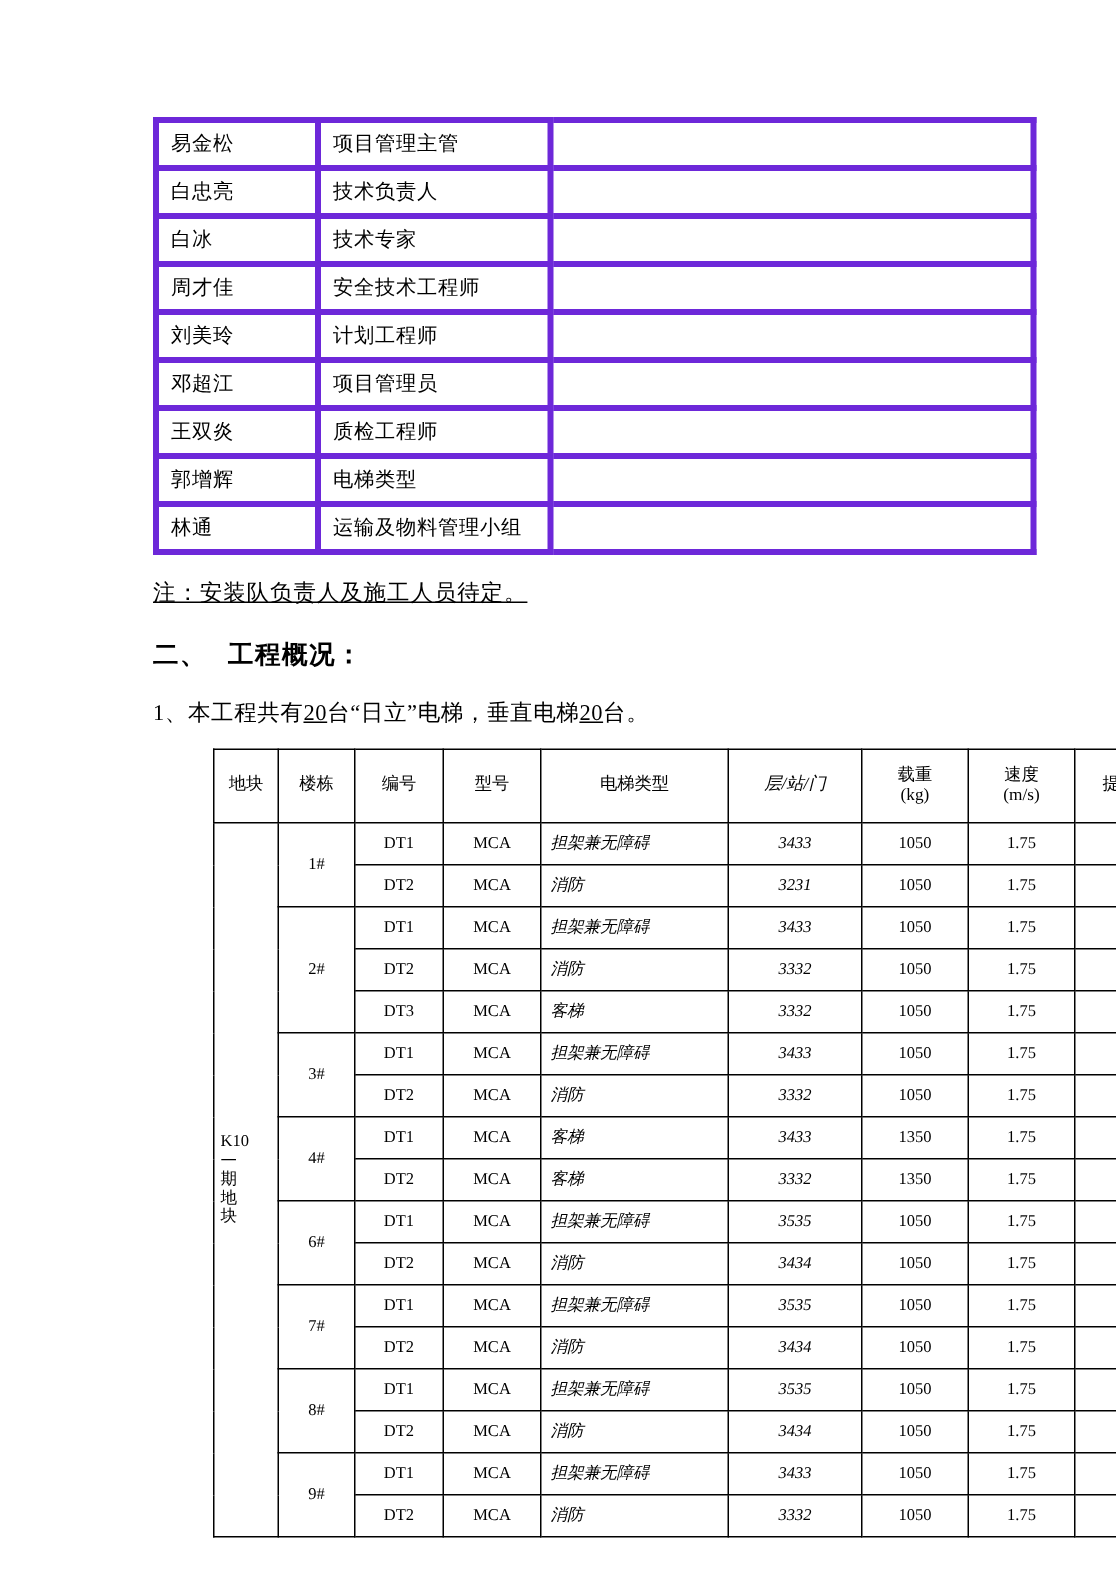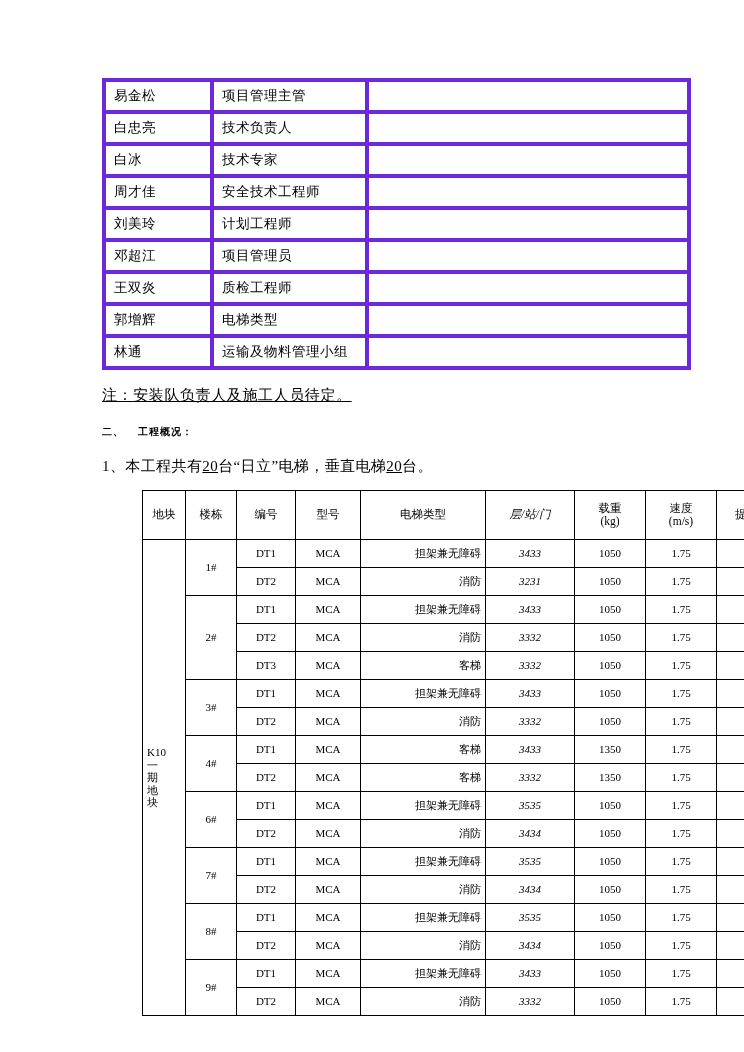--- a/index.html
+++ b/index.html
@@ -49,21 +49,21 @@
   .note {
     margin: 16px 0 0 30px;
     font-size: 15px;
     letter-spacing: 0.6px;
     text-decoration: underline;
   }
 
   
   .section-heading {
     margin: 20px 0 0 30px;
-    font-size: 10px;
+    font-size: 17px;
     font-weight: bold;
     letter-spacing: 1px;
   }
   .section-heading .num-gap { display: inline-block; width: 14px; }
 
   
   .para {
     margin: 18px 0 0 30px;
     font-size: 15px;
     letter-spacing: 0.4px;
@@ -85,21 +85,21 @@
     vertical-align: middle;
     font-weight: normal;
     line-height: 1.15;
   }
   .elev-table thead td {
     text-align: center;
     height: 46px;
     font-size: 11.5px;
   }
   .elev-table td.c { text-align: center; }
-  .elev-table td.l { text-align: right; padding-left: 6px; }
+  .elev-table td.l { text-align: left; padding-left: 6px; font-style: italic; }
   .cell-block { text-align: left; width: 34px; font-size: 12px; line-height: 1.35; }
   .cell-bldg { text-align: center; width: 42px; font-size: 12px; }
   .col-code { width: 50px; }
   .col-model { width: 56px; }
   .col-type { width: 116px; }
   .col-floors { width: 80px; font-style: italic; }
   .col-load { width: 62px; }
   .col-speed { width: 62px; }
   .col-lift { width: 74px; }
   .two-line { line-height: 1.25; }

